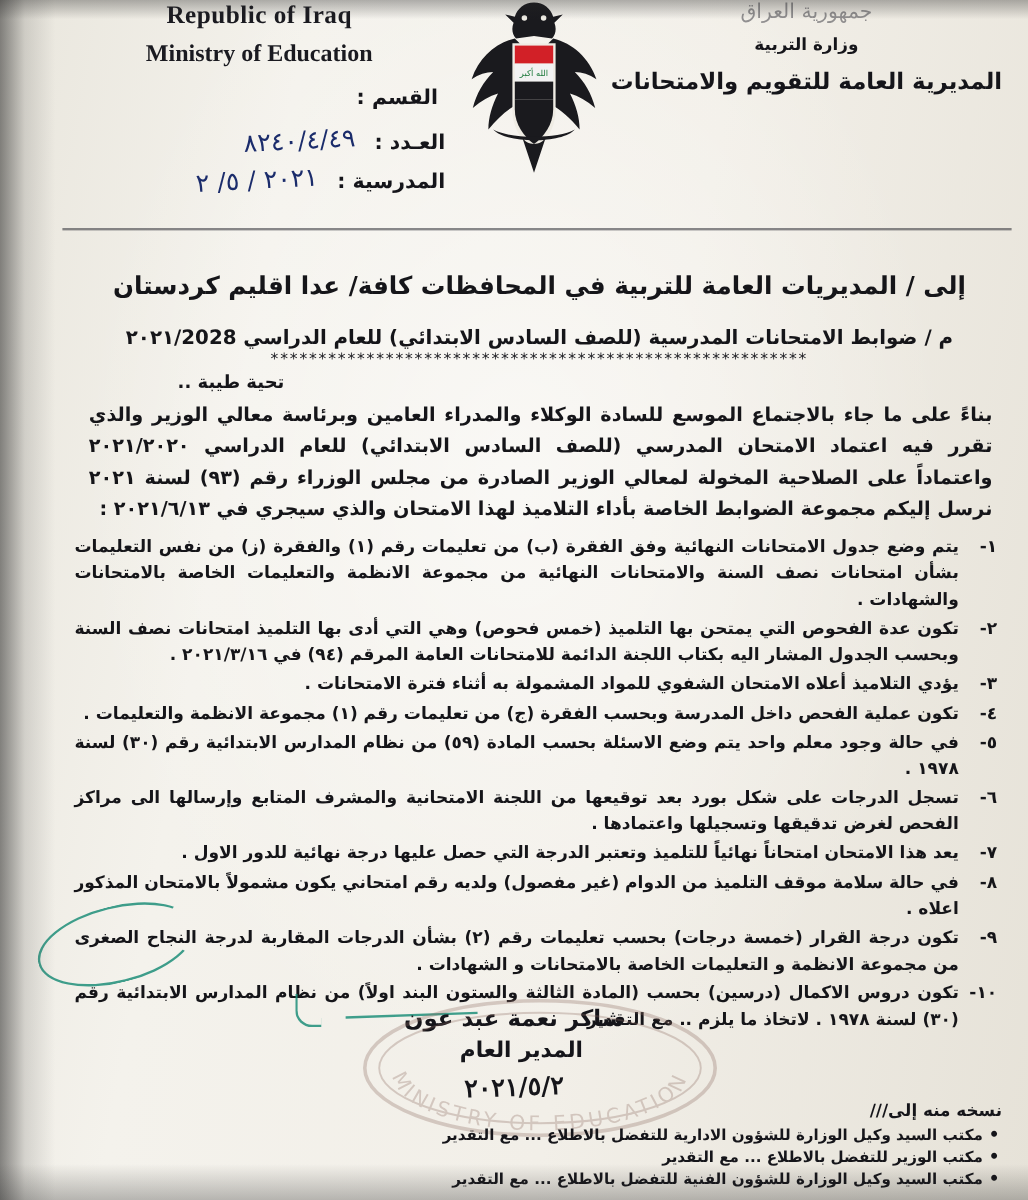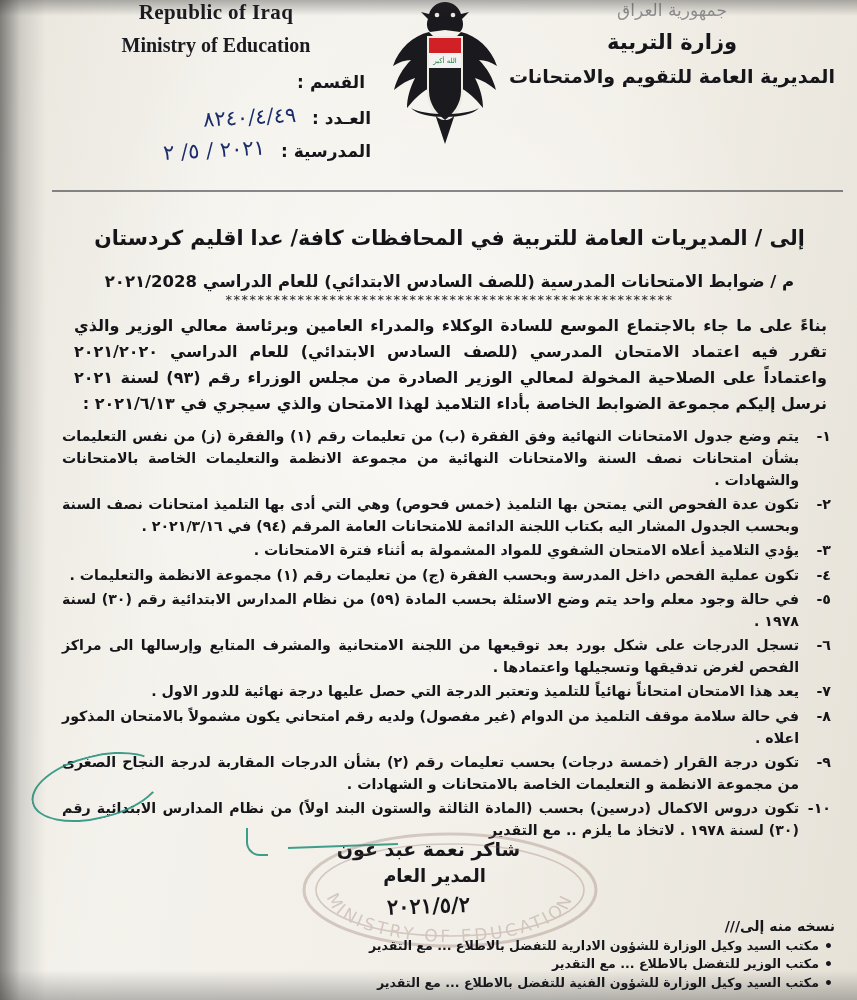--- a/index.html
+++ b/index.html
@@ -84,21 +84,21 @@
     direction: rtl;
   }
   .hdr-right .ln0 {
     font-family: "DejaVu Sans", sans-serif;
     font-size: 17px;
     color: #43434a;
     opacity: 0.55;
   }
   .hdr-right .ln1 {
     font-family: "DejaVu Sans", sans-serif;
-    font-size: 21px;
+    font-size: 14px;
     font-weight: bold;
     margin-top: 10px;
   }
   .hdr-right .ln2 {
     font-family: "DejaVu Sans", sans-serif;
     font-size: 19px;
     font-weight: bold;
     margin-top: 11px;
   }
 
@@ -397,20 +397,21 @@
         </div>
       </div>
     </div>
 
     <div class="sep"></div>
 
     <div class="body">
       <div class="to-line">إلى / المديريات العامة للتربية في المحافظات كافة/ عدا اقليم كردستان</div>
       <div class="subject-line">م / ضوابط الامتحانات المدرسية (للصف السادس الابتدائي) للعام الدراسي ٢٠٢١/2028</div>
       <div class="stars">********************************************************</div>
+      <div class="greeting">تحية طيبة ..</div>
       <div class="para">بناءً على ما جاء بالاجتماع الموسع للسادة الوكلاء والمدراء العامين وبرئاسة معالي الوزير والذي تقرر فيه اعتماد الامتحان المدرسي (للصف السادس الابتدائي) للعام الدراسي ٢٠٢١/٢٠٢٠ واعتماداً على الصلاحية المخولة لمعالي الوزير الصادرة من مجلس الوزراء رقم (٩٣) لسنة ٢٠٢١ نرسل إليكم مجموعة الضوابط الخاصة بأداء التلاميذ لهذا الامتحان والذي سيجري في ٢٠٢١/٦/١٣ :</div>
 
       <ol class="items">
         <li>
           <span class="num">١-</span>
           <span class="txt">يتم وضع جدول الامتحانات النهائية وفق الفقرة (ب) من تعليمات رقم (١) والفقرة (ز) من نفس التعليمات بشأن امتحانات نصف السنة والامتحانات النهائية من مجموعة الانظمة والتعليمات الخاصة بالامتحانات والشهادات .</span>
         </li>
         <li>
           <span class="num">٢-</span>
           <span class="txt">تكون عدة الفحوص التي يمتحن بها التلميذ (خمس فحوص) وهي التي أدى بها التلميذ امتحانات نصف السنة وبحسب الجدول المشار اليه بكتاب اللجنة الدائمة للامتحانات العامة المرقم (٩٤) في ٢٠٢١/٣/١٦ .</span>

